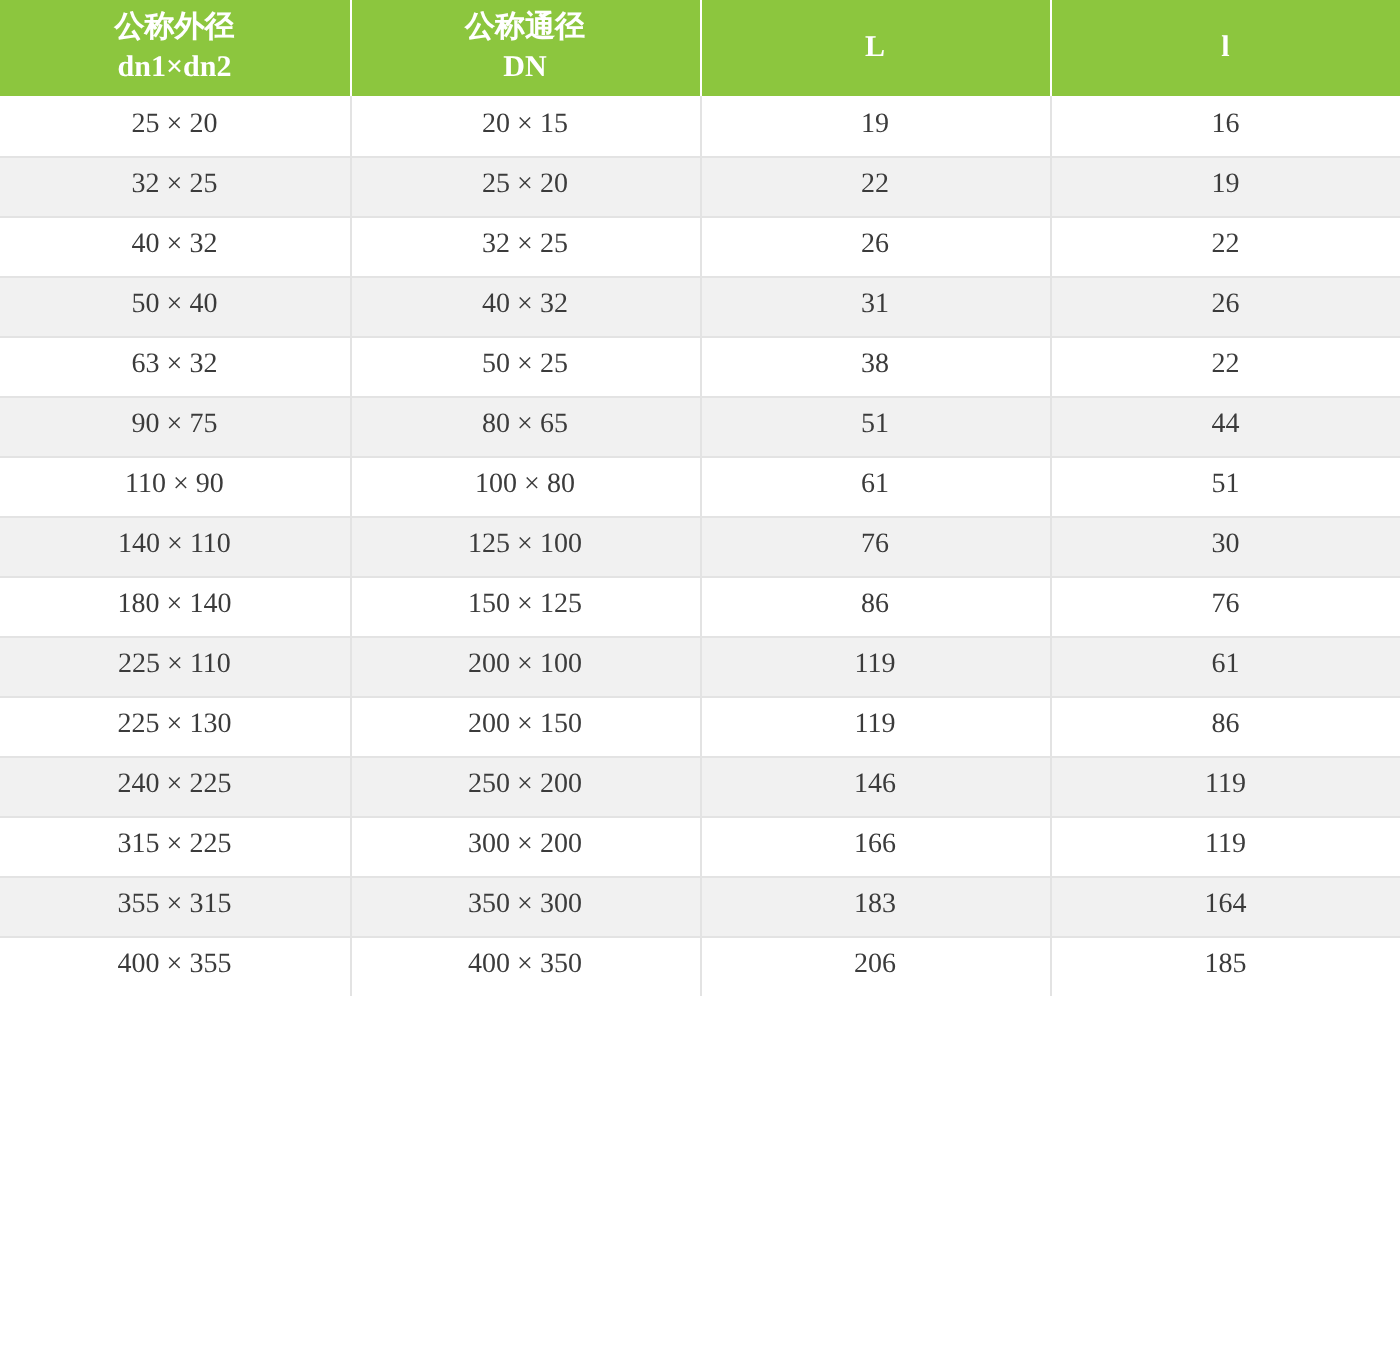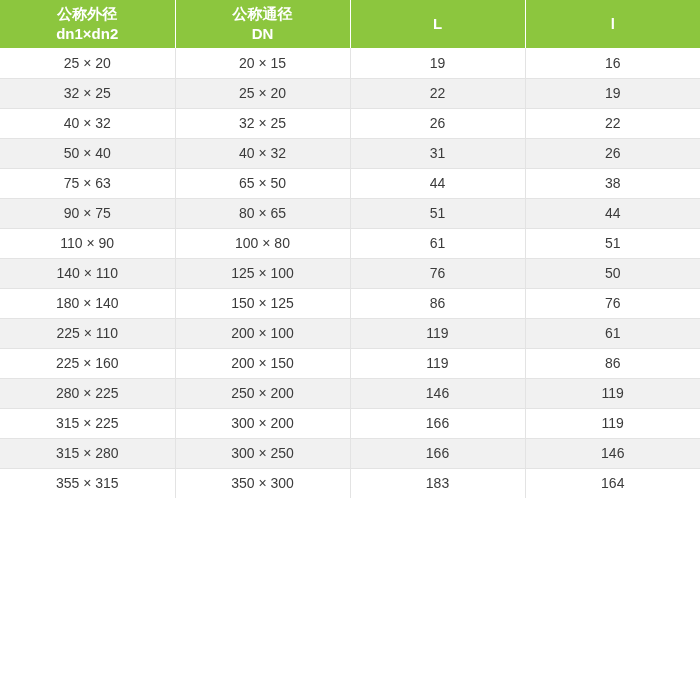--- a/index.html
+++ b/index.html
@@ -11,20 +11,21 @@
     width: 700px;
     height: 677px;
     font-family: "Liberation Sans", sans-serif;
     color: #333333;
     overflow: hidden;
   }
   table.spec-table {
     border-collapse: collapse;
     width: 700px;
     table-layout: fixed;
+    font-family: Liberation Serif, serif;
   }
   table.spec-table col.c0 { width: 175px; }
   table.spec-table col.c1 { width: 175px; }
   table.spec-table col.c2 { width: 175px; }
   table.spec-table col.c3 { width: 175px; }
 
   table.spec-table thead th {
     background: #8cc63e;
     color: #ffffff;
     font-size: 15px;
@@ -116,79 +117,79 @@
         <td>26</td>
         <td>22</td>
       </tr>
       <tr>
         <td>50 × 40</td>
         <td>40 × 32</td>
         <td>31</td>
         <td>26</td>
       </tr>
       <tr>
-        <td>75 × 63</td>
-        <td>65 × 50</td>
-        <td>44</td>
+        <td>63 × 32</td>
+        <td>50 × 25</td>
         <td>38</td>
+        <td>22</td>
       </tr>
       <tr>
         <td>90 × 75</td>
         <td>80 × 65</td>
         <td>51</td>
         <td>44</td>
       </tr>
       <tr>
         <td>110 × 90</td>
         <td>100 × 80</td>
         <td>61</td>
         <td>51</td>
       </tr>
       <tr>
         <td>140 × 110</td>
         <td>125 × 100</td>
         <td>76</td>
-        <td>50</td>
+        <td>30</td>
       </tr>
       <tr>
         <td>180 × 140</td>
         <td>150 × 125</td>
         <td>86</td>
         <td>76</td>
       </tr>
       <tr>
         <td>225 × 110</td>
         <td>200 × 100</td>
         <td>119</td>
         <td>61</td>
       </tr>
       <tr>
-        <td>225 × 160</td>
+        <td>225 × 130</td>
         <td>200 × 150</td>
         <td>119</td>
         <td>86</td>
       </tr>
       <tr>
-        <td>280 × 225</td>
+        <td>240 × 225</td>
         <td>250 × 200</td>
         <td>146</td>
         <td>119</td>
       </tr>
       <tr>
         <td>315 × 225</td>
         <td>300 × 200</td>
         <td>166</td>
         <td>119</td>
       </tr>
       <tr>
-        <td>315 × 280</td>
-        <td>300 × 250</td>
-        <td>166</td>
-        <td>146</td>
-      </tr>
-      <tr>
         <td>355 × 315</td>
         <td>350 × 300</td>
         <td>183</td>
         <td>164</td>
       </tr>
+      <tr>
+        <td>400 × 355</td>
+        <td>400 × 350</td>
+        <td>206</td>
+        <td>185</td>
+      </tr>
     </tbody>
 </table>
 
 </body></html>

